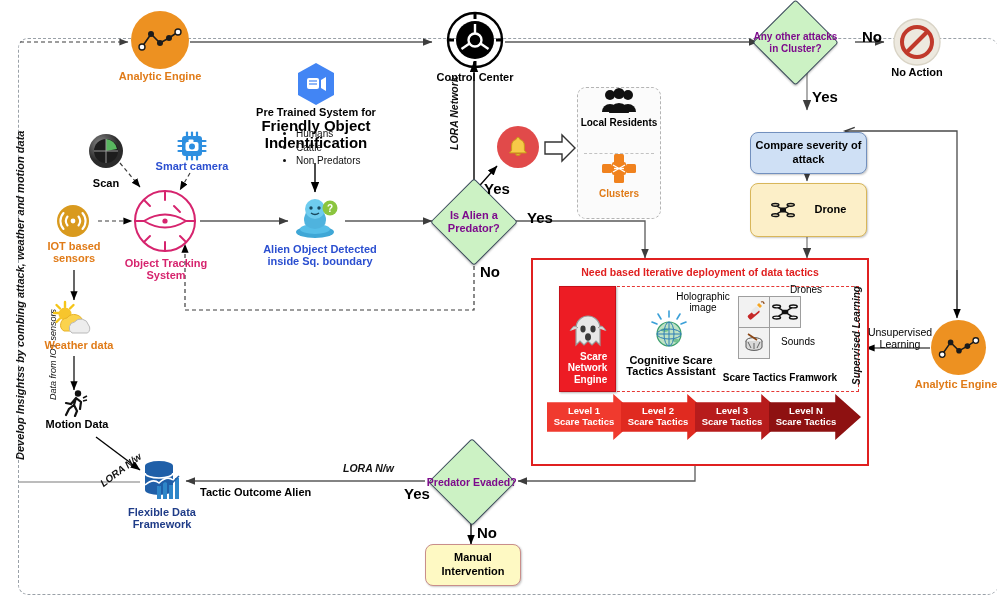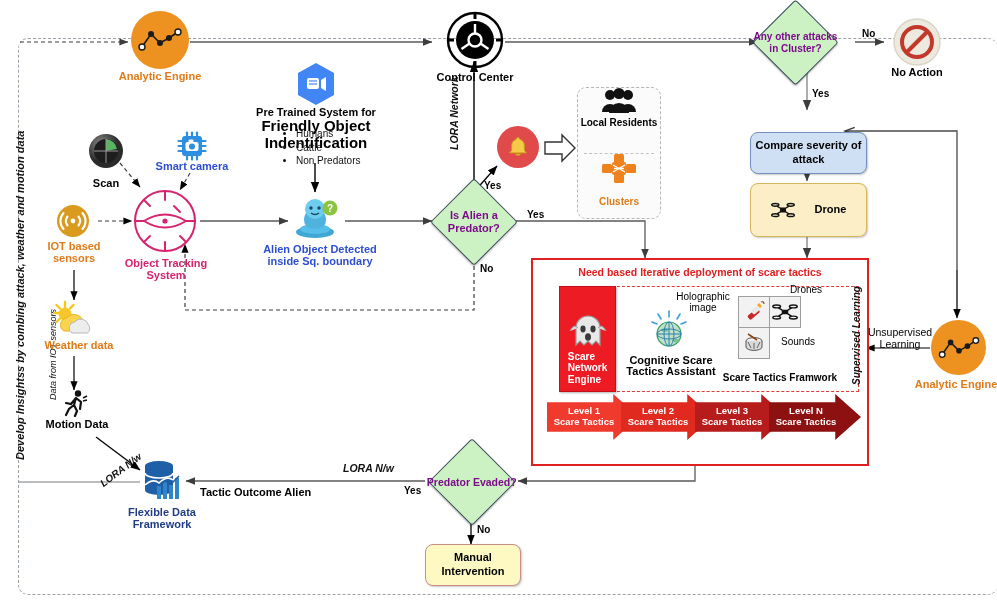--- a/index.html
+++ b/index.html
@@ -10,21 +10,21 @@
   .lbl{position:absolute;font-weight:bold;font-size:11px;line-height:1.15;text-align:center;white-space:nowrap;}
   .lbl.wrap{white-space:normal;}
   .orange{color:#E07B18;}
   .blue{color:#2B4FD0;}
   .pink{color:#D6246E;}
   .navy{color:#1F3C88;}
   .black{color:#000;}
   .vert-text{position:absolute;font-style:italic;font-weight:bold;font-size:11px;color:#111;
              transform-origin:0 0;white-space:nowrap;}
   .ital{font-style:italic;font-weight:bold;font-size:10.5px;color:#111;white-space:nowrap;position:absolute;}
-  .yn{position:absolute;font-weight:bold;font-size:10px;color:#000;white-space:nowrap;}
+  .yn{position:absolute;font-weight:bold;font-size:15px;color:#000;white-space:nowrap;}
 
   
   .diamond{position:absolute;display:flex;align-items:center;justify-content:center;
            background:#CCF2C4;border:1.6px solid #3A4A5A;
            transform:rotate(45deg);border-radius:3px;
            box-shadow:1px 1px 2px rgba(0,0,0,.25);}
   .diamond > span{transform:rotate(-45deg);display:block;font-weight:bold;font-size:11px;
                   color:#7D0B8C;text-align:center;line-height:1.2;white-space:nowrap;}
 
   
@@ -49,21 +49,21 @@
   #lrpanel .cell{display:flex;flex-direction:column;align-items:center;justify-content:flex-start;height:50%;}
   #lrpanel .divider{position:absolute;left:6px;right:6px;top:50%;border-top:1.2px dashed #c2c2c2;}
 
   
   #scarebox{position:absolute;border:2px solid #E02020;background:#fff;}
   #scaretitle{position:absolute;font-weight:bold;font-size:10.5px;color:#E02020;text-align:center;width:100%;}
   #inner-dashed{position:absolute;border:1.6px dashed #E53935;background:#fff;}
   #scare-engine{position:absolute;background:#ED1C24;border:1px solid #c41019;
       display:flex;flex-direction:column;align-items:center;justify-content:flex-end;
       box-shadow:1px 1px 2px rgba(0,0,0,.3);}
-  #scare-engine .t{color:#fff;font-weight:bold;font-size:10px;line-height:1.15;text-align:left;padding-bottom:6px;}
+  #scare-engine .t{color:#fff;font-weight:bold;font-size:10px;line-height:1.15;text-align:right;padding-bottom:6px;}
   .stf-cell{position:absolute;background:#F2F2F2;border:1px solid #9e9e9e;
             display:flex;align-items:center;justify-content:center;}
   .levelarrow{position:absolute;display:flex;align-items:center;justify-content:center;
      color:#fff;font-weight:bold;font-size:9.5px;line-height:1.15;text-align:center;
      clip-path:polygon(0 18%, 72% 18%, 72% 0, 100% 50%, 72% 100%, 72% 82%, 0 82%);
      padding-right:18px;box-sizing:border-box;}
 </style>
 </head>
 <body>
 
@@ -393,21 +393,21 @@
           <rect x="25" y="11" width="10" height="9" rx="1.5"></rect>
           <rect x="13" y="21" width="10" height="9" rx="1.5"></rect>
           <rect x="11" y="9" width="14" height="13" rx="2"></rect>
         </g>
         <g stroke="#fff" stroke-width="1.3" fill="none">
           <path d="M12,12 L24,19"></path>
             <path d="M12,19 L24,12"></path>
             <path d="M13,15.5 L23,15.5"></path>
         </g>
       </svg>
-      <div style="font-size:10px;font-weight:bold;color:#E07B18;margin-top:11px;">Clusters</div>
+      <div style="font-size:10px;font-weight:bold;color:#E07B18;margin-top:3px;">Clusters</div>
     </div>
   </div>
 
   <div class="diamond" style="left:765px;top:12px;width:59px;height:59px;">
     <span style="font-size:10px;">
       <span>Any other attacks</span><br>
       <span>in Cluster?</span>
     </span>
   </div>
   <div class="yn" style="left:862px;top:28px;">No</div>
@@ -444,21 +444,21 @@
               <line x1="21" y1="15.5" x2="17" y2="13"></line>
           </g>
           <rect x="10.5" y="8" width="7" height="6" rx="1" fill="#111"></rect>
         </svg>
         <span>Drone</span>
       </div>
     </div>
   </div>
 
   <div id="scarebox" style="left:531px;top:258px;width:334px;height:204px;">
-    <div id="scaretitle" style="top:6px;left:0;">Need based Iterative deployment of scare tactics</div>
+    <div id="scaretitle" style="top:6px;left:0;">Need based Iterative deployment of data tactics</div>
 
     <div id="inner-dashed" style="left:79px;top:26px;width:245px;height:104px;"></div>
 
     <div id="scare-engine" style="left:26px;top:26px;width:55px;height:104px;">
       <svg width="40" height="40" viewBox="0 0 40 40" style="margin-top:8px;">
         <path d="M8,34 v-17 a12,12 0 0,1 24,0 v17 l-4,-4 l-4,4 l-4,-4 l-4,4 l-4,-4 z" fill="#E8E8E8" stroke="#9a9a9a" stroke-width="1.2"></path>
         <ellipse cx="15" cy="18" rx="2.6" ry="3.4" fill="#3a3a3a"></ellipse>
         <ellipse cx="25" cy="18" rx="2.6" ry="3.4" fill="#3a3a3a"></ellipse>
         <ellipse cx="20" cy="26" rx="3" ry="3.8" fill="#3a3a3a"></ellipse>
         <path d="M2,20 q4,-8 8,-3" fill="#D8D8D8" stroke="#9a9a9a" stroke-width="1"></path>

